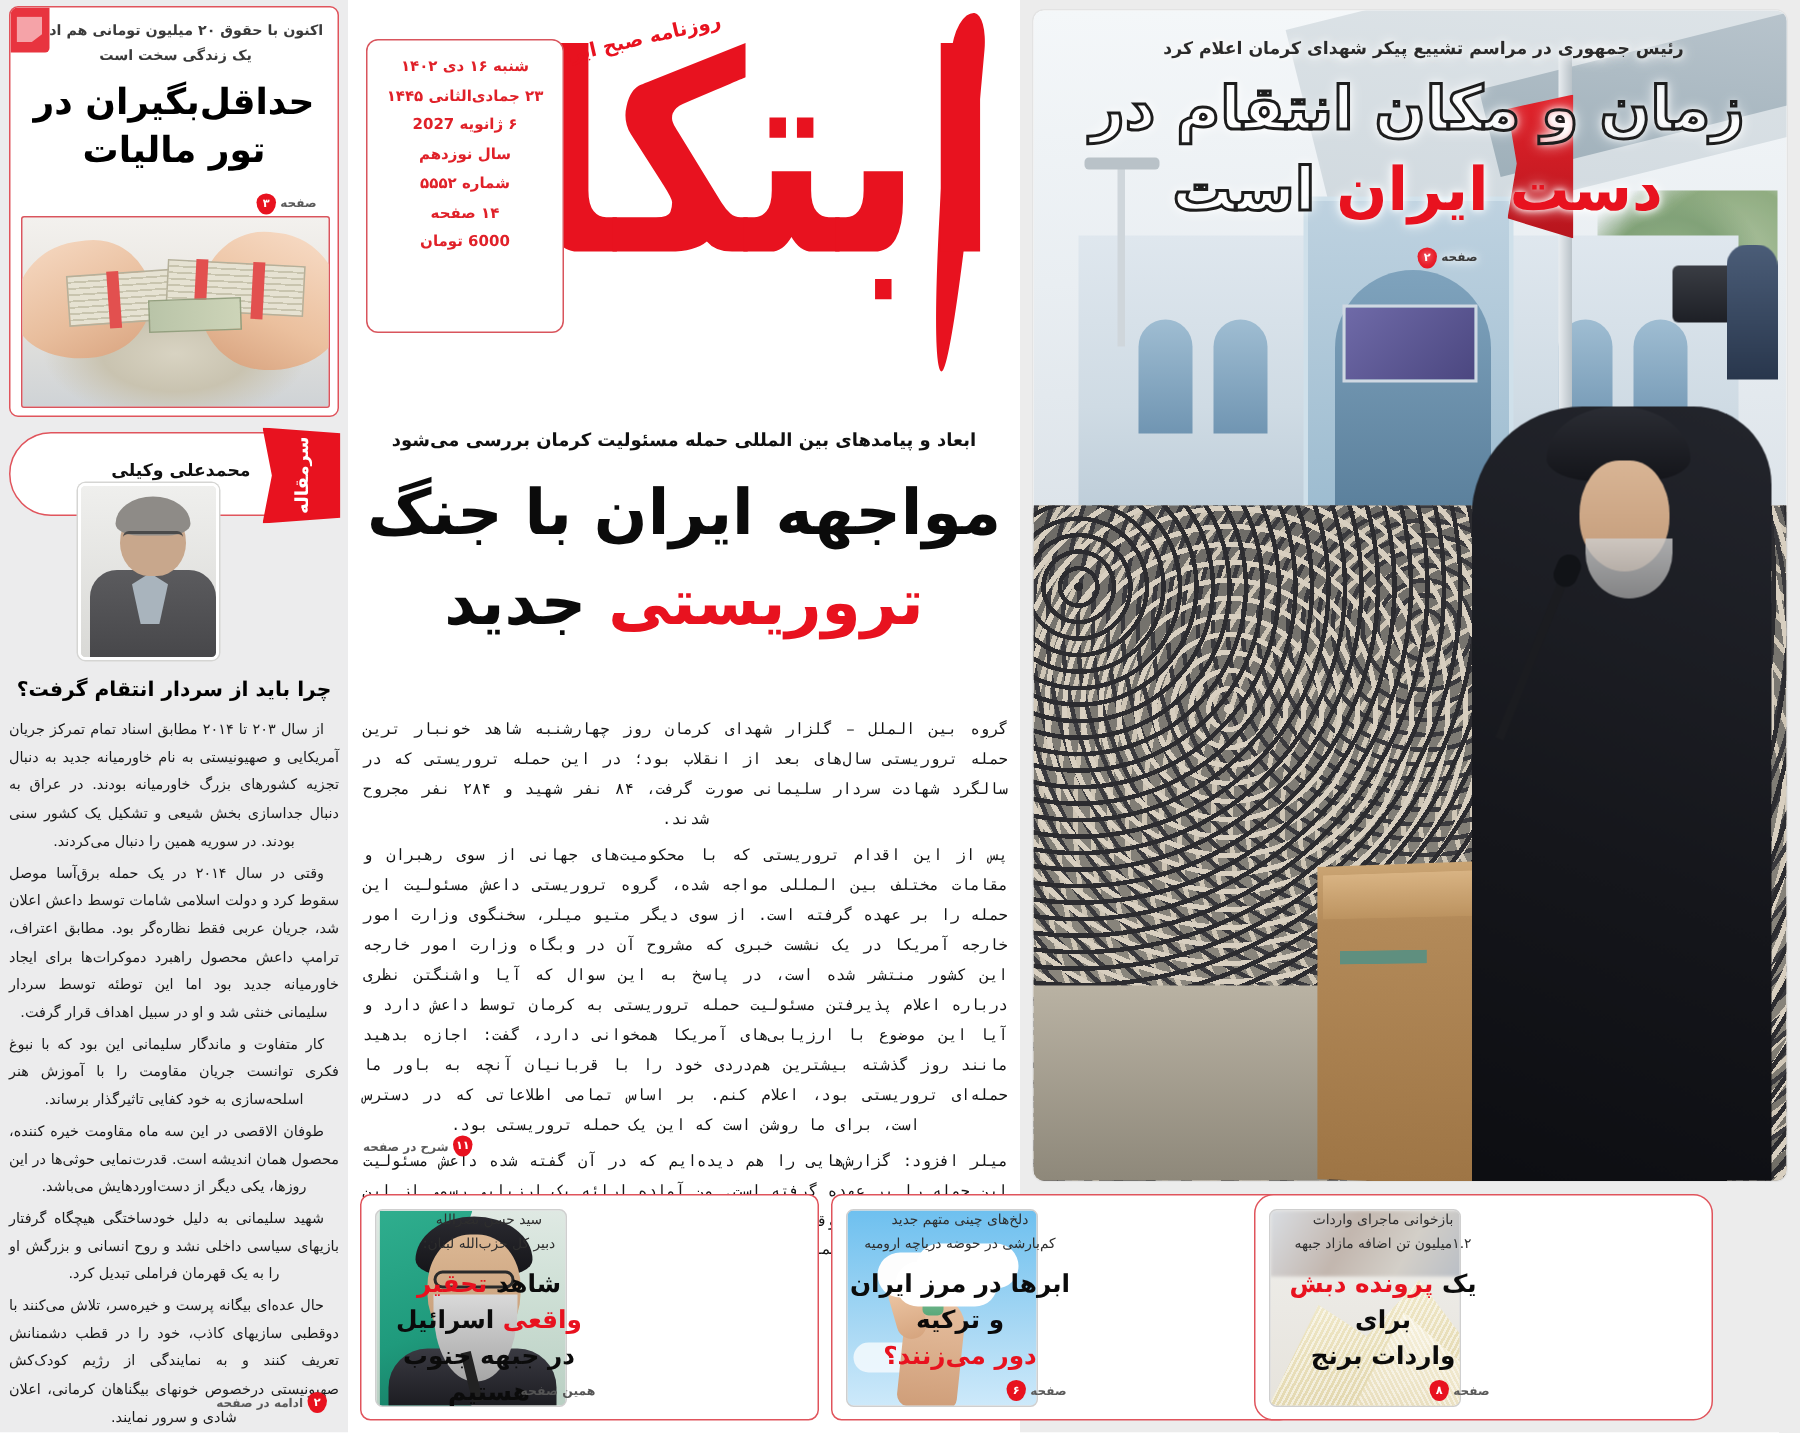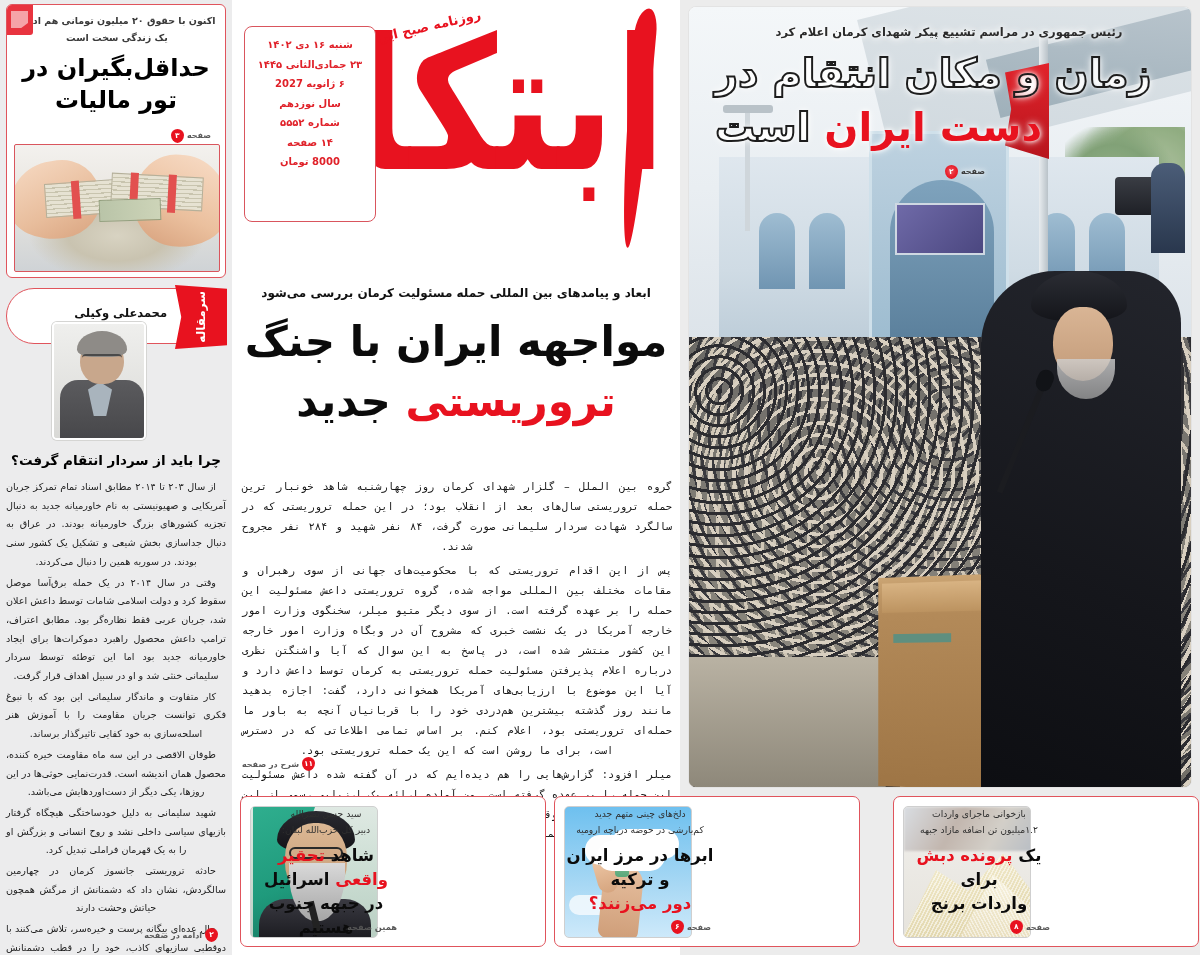--- a/index.html
+++ b/index.html
@@ -350,21 +350,21 @@
   }
 
   .hero-kicker {
     position: absolute; right: 22px; top: 18px; width: 440px;
     text-align: center; font-size: 11.5px; font-weight: 800; color: #2b2b2b;
     text-shadow: 0 0 4px #ffffff, 0 0 8px #ffffff, 0 0 12px #ffffff;
     z-index: 6;
   }
   .hero-title {
     position: absolute; right: 16px; top: 40px; width: 460px;
-    text-align: left; font-size: 40px; line-height: 1.34;
+    text-align: center; font-size: 40px; line-height: 1.34;
     font-weight: 900; letter-spacing: -1px; z-index: 6;
     color: transparent;
     -webkit-text-stroke: 2px #1d1d1d;
     text-shadow: 0 0 5px #ffffff, 0 0 10px #ffffff;
   }
   .hero-title .hl {
     color: #e8121f; -webkit-text-stroke: 0;
     text-shadow: 0 0 4px #ffffff, 0 0 9px #ffffff;
   }
   .hero-badge { position: absolute; right: 206px; top: 152px; z-index: 7; }
@@ -372,21 +372,21 @@
 
   
   .bottom-row { position: absolute; left: 232px; top: 788px; width: 968px; height: 167px; }
   .tbox {
     position: absolute; top: 8px; width: 306px; height: 151px;
     background: #ffffff; border: 1.6px solid #e0545c; border-radius: 7px;
     overflow: hidden;
   }
   .tbox-1 { left: 8px; }
   .tbox-2 { left: 322px; }
-  .tbox-3 { left: 661px; }
+  .tbox-3 { left: 604px; border-radius: 13px; }
   .tbox-photo {
     position: absolute; left: 9px; top: 9px; width: 128px; height: 132px;
     border: 1px solid #cfcfcf; border-radius: 5px; overflow: hidden;
   }
   .tbox-text { position: absolute; right: 142px; top: 9px; left: 8px; }
   .tbox-kicker {
     font-size: 9.2px; line-height: 1.7; color: #2e2e2e;
     text-align: center; font-weight: 400;
   }
   .tbox-title {
@@ -532,21 +532,20 @@
         <div class="ep-hair"></div>
         <div class="ep-glass"></div>
       </div>
       <div class="ed-title">چرا باید از سردار انتقام گرفت؟</div>
       <div class="ed-body">
         <p>از سال ۲۰۳ تا ۲۰۱۴ مطابق اسناد تمام تمرکز جریان آمریکایی و صهیونیستی به نام خاورمیانه جدید به دنبال تجزیه کشورهای بزرگ خاورمیانه بودند. در عراق به دنبال جداسازی بخش شیعی و تشکیل یک کشور سنی بودند. در سوریه همین را دنبال می‌کردند.</p>
         <p>وقتی در سال ۲۰۱۴ در یک حمله برق‌آسا موصل سقوط کرد و دولت اسلامی شامات توسط داعش اعلان شد، جریان عربی فقط نظاره‌گر بود. مطابق اعتراف، ترامپ داعش محصول راهبرد دموکرات‌ها برای ایجاد خاورمیانه جدید بود اما این توطئه توسط سردار سلیمانی خنثی شد و او در سبیل اهداف قرار گرفت.</p>
         <p>کار متفاوت و ماندگار سلیمانی این بود که با نبوغ فکری توانست جریان مقاومت را با آموزش هنر اسلحه‌سازی به خود کفایی تاثیرگذار برساند.</p>
         <p>طوفان الاقصی در این سه ماه مقاومت خیره کننده، محصول همان اندیشه است. قدرت‌نمایی حوثی‌ها در این روزها، یکی دیگر از دست‌اوردهایش می‌باشد.</p>
         <p>شهید سلیمانی به دلیل خودساختگی هیچگاه گرفتار بازیهای سیاسی داخلی نشد و روح انسانی و بزرگش او را به یک قهرمان فراملی تبدیل کرد.</p>
-        <p>حادثه تروریستی جانسوز کرمان در چهارمین سالگردش، نشان داد که دشمنانش از مرگش همچون حیاتش وحشت دارند</p>
         <p>حال عده‌ای بیگانه پرست و خیره‌سر، تلاش می‌کنند با دوقطبی سازیهای کاذب، خود را در قطب دشمنانش تعریف کنند و به نمایندگی از رژیم کودک‌کش صهیونیستی درخصوص خونهای بیگناهان کرمانی، اعلان شادی و سرور نمایند.</p>
       </div>
       <div class="ed-more">
         <span class="badge">
           <span class="dot">۲</span>
           <span>ادامه در صفحه</span>
         </span>
       </div>
     </div>
   </div>
@@ -559,21 +558,21 @@
         <div class="logo-word">ابتکار</div>
         <div class="logo-tagline">روزنامه صبح ایران</div>
       </div>
       <div class="dateblock">
         <div>شنبه ۱۶ دی ۱۴۰۲</div>
         <div>۲۳ جمادی‌الثانی ۱۴۴۵</div>
         <div>۶ ژانویه 2027</div>
         <div>سال نوزدهم</div>
         <div>شماره ۵۵۵۲</div>
         <div>۱۴ صفحه</div>
-        <div>8000 تومان</div>
+        <div>6000 تومان</div>
       </div>
     </div>
 
     <div class="lead-kicker">ابعاد و پیامدهای بین المللی حمله مسئولیت کرمان بررسی می‌شود</div>
     <div class="lead-title">
       <span>مواجهه ایران با جنگ</span><br>
       <span class="hl">تروریستی</span>
       <span>جدید</span>
     </div>
 

